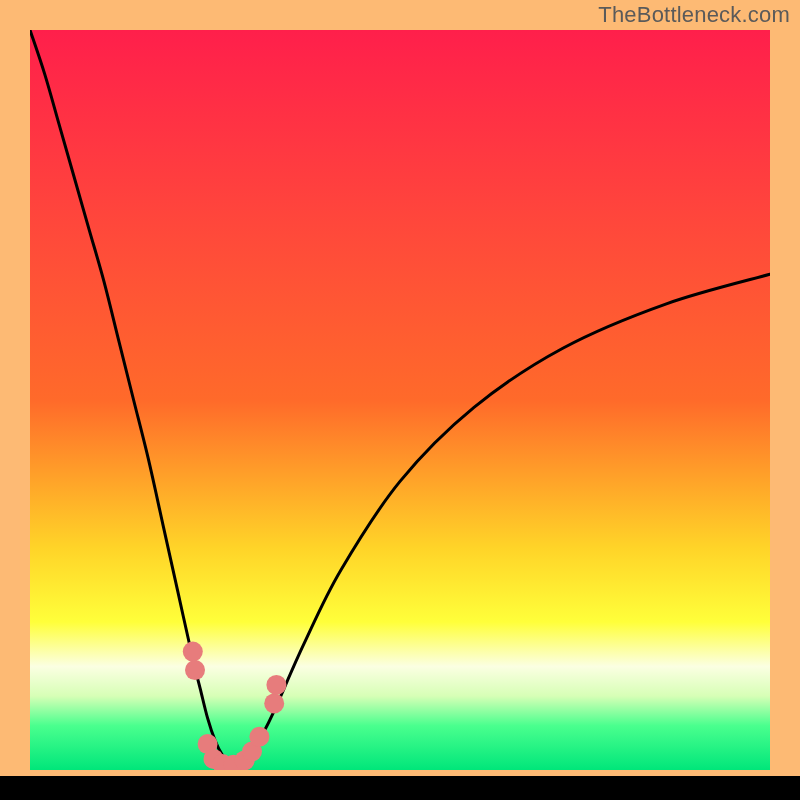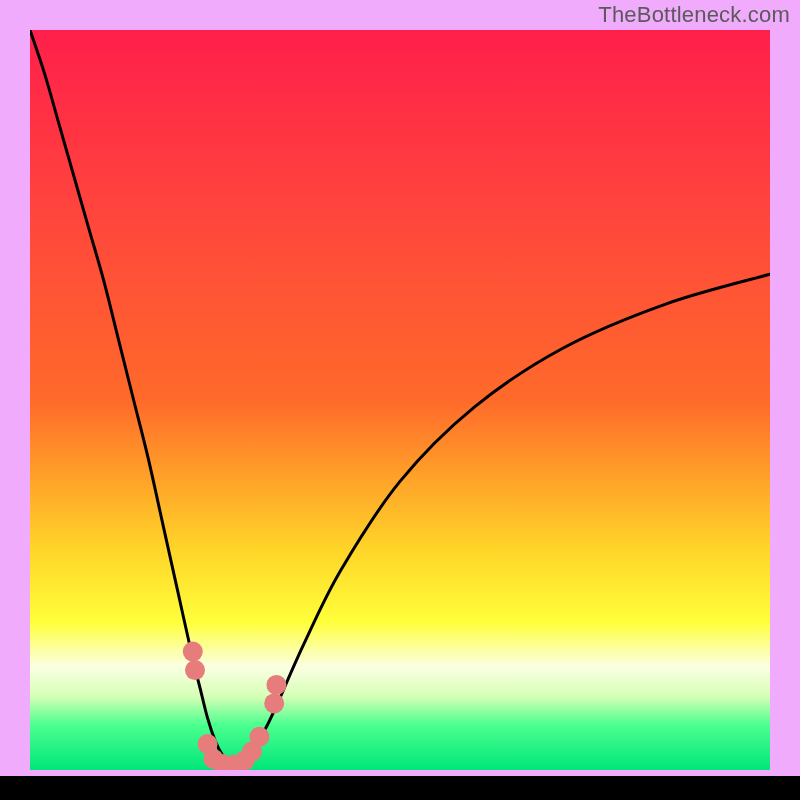--- a/index.html
+++ b/index.html
@@ -9,21 +9,21 @@
     height: 800px;
     background: #000;
     overflow: hidden;
   }
   .frame {
     position: absolute;
     left: 0;
     top: 0;
     width: 800px;
     height: 776px;
-    background: #f0abfc;
+    background: #fdba74;
   }
   .plot {
     position: absolute;
     left: 30px;
     top: 30px;
     width: 740px;
     height: 740px;
     overflow: hidden;
   }
   .curve {

